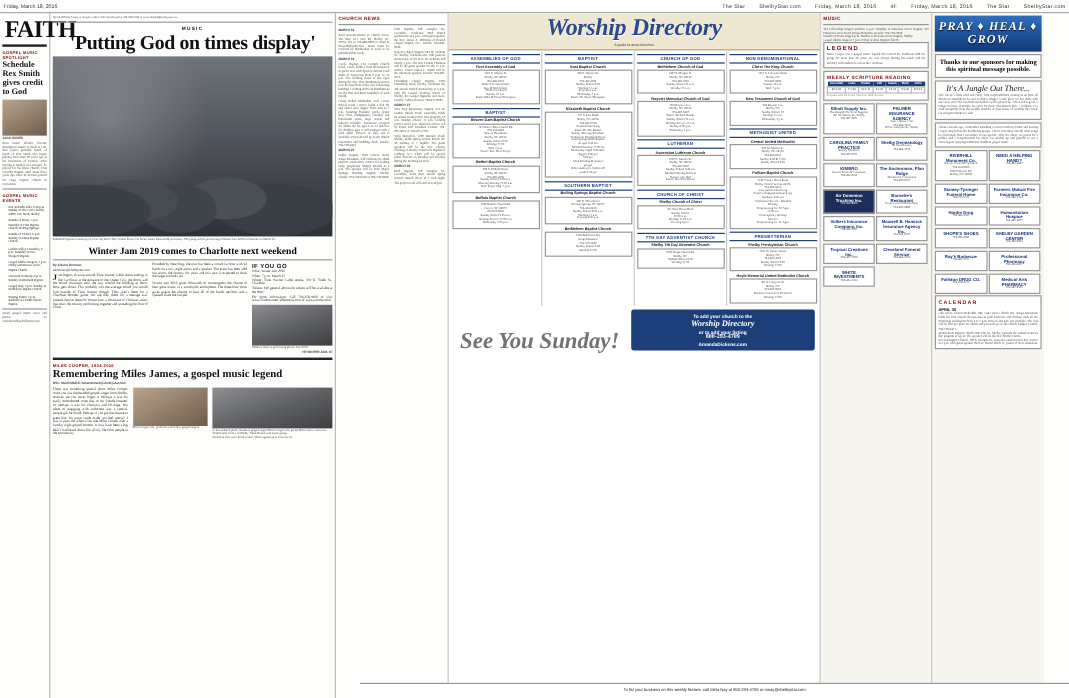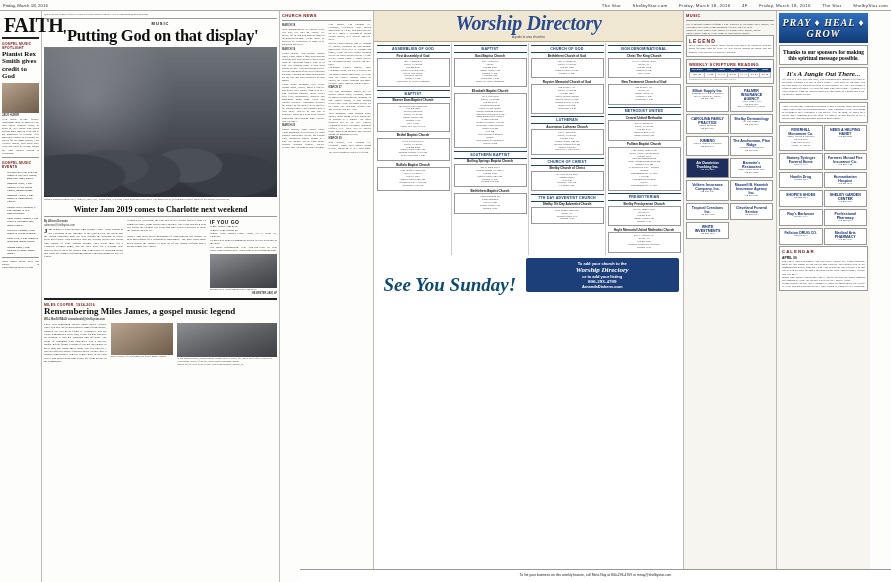--- a/index.html
+++ b/index.html
@@ -156,21 +156,21 @@
   .church .ad { font-size: 2.5px; line-height: 2.9px; color: #333; }
   .wd-promo {
     margin: 2px; padding: 3px; background: #1c3f7a; color: #fff;
     text-align: center; border-radius: 2px;
   }
   .wd-promo .t1 { font-size: 4px; font-weight: bold; font-family:"Liberation Sans",sans-serif; }
   .wd-promo .t2 { font-size: 7px; font-weight: bold; font-family:"Liberation Serif",serif; font-style: italic; }
   .wd-promo .t3 { font-size: 5px; font-weight: bold; }
   .seeyou {
     font-family: "Liberation Serif", serif; font-style: italic; font-weight: bold;
-    font-size: 19px; color: #0c4a6e; text-align: center; line-height: 19px;
+    font-size: 19px; color: #737373; text-align: center; line-height: 19px;
   }
 
   
   .ad {
     border: 1px solid #999; margin-bottom: 2px; padding: 2px;
     text-align: center; background: #fff;
   }
   .ad .nm {
     font-family: "Liberation Sans", sans-serif;
     font-size: 3.6px; font-weight: bold; color: #14307a; line-height: 4px;
@@ -208,21 +208,21 @@
     position: absolute; bottom: 0; left: 300px; width: 591px; height: 13px;
     font-family: "Liberation Sans", sans-serif; font-size: 3.4px;
     color: #222; text-align: center; padding-top: 3px;
     border-top: 1px solid #999; background:#fff;
   }
   .thanks {
     border: 1px solid #999; background:#fff; padding: 3px; text-align: center; margin-bottom:2px;
   }
   .thanks .h { font-size: 5.4px; font-weight: bold; line-height: 6px; }
   .jungle {
-    font-family: "Liberation Serif", serif; font-weight: bold; font-style: italic;
+    font-family: "Liberation Serif", serif; font-weight: normal; font-style: italic;
     font-size: 7px; text-align: center; color: #111;
   }
   .legend-box { border: 1px solid #999; padding: 2px; margin-bottom: 2px; background:#fff; }
   .legend-t { font-family:"Liberation Sans",sans-serif; font-size:5px; font-weight:bold; letter-spacing:1px; color:#7a0b0b;}
   .mini-ad-grid { display: flex; flex-wrap: wrap; gap: 1px; }
   .mini-ad-grid .ad { width: calc(50% - 1px); margin-bottom: 1px; }
   .sig { font-size: 2.4px; color:#666; }
 </style>
 </head>
 <body>
@@ -241,21 +241,21 @@
       <span>ShelbyStar.com</span>
     </div>
   </div>
 
   <div class="cols">
 
     <div class="colA">
       <div class="faith-logo">FAITH</div>
       <div class="rule-thick"></div>
       <div class="secthead">GOSPEL MUSIC SPOTLIGHT</div>
-      <div class="colhead">Pianist Rex Smith gives credit to God</div>
+      <div class="colhead">Schedule Rex Smith gives credit to God</div>
       <div class="photo portrait" style="height:30px"></div>
       <div class="byline">JACK HUNER</div>
       <div class="tiny">Even music all-time favorite Smartphone music as much as I do, then you've probably heard, or heard of, Rex Smith who began playing more than 50 years ago at his hometown of Denton. After moving to Stanley as a teenager, he played for his home church, First Friendly Baptist, until about three years ago when he became pianist for Hope Baptist Church in Lincolnton.</div>
       <div class="rule"></div>
       <div class="secthead">GOSPEL MUSIC EVENTS</div>
       <ul class="bullets">
         <li>Rex and Edie Ellis, 6:30 p.m. Sunday at The Cove Church, 2409 Cove Road, Shelby.</li>
         <li>Sounds of Praise, 7 p.m. Saturday at First Baptist Church, Boiling Springs.</li>
         <li>Sounds of Victory, 6 p.m. Sunday at Union Baptist Church.</li>
         <li>Golden Valley Crusaders, 6 p.m. Saturday at New Prospect Baptist.</li>
@@ -265,21 +265,21 @@
         <li>Singing Saints, 7 p.m. Saturday at Double Shoals Baptist.</li>
       </ul>
       <div class="rule"></div>
       <div class="tiny">Email gospel music news and photos to wmacdonald@shelbystar.com</div>
     </div>
 
     <div class="colB">
       <div class="tiny" style="font-size:2.4px;text-align:left">QUESTIONS? Contact Lifestyles Editor Will MacDonald at 704-669-3336 or wmacdonald@shelbystar.com</div>
       <div class="rule"></div>
       <div class="kicker">MUSIC</div>
-      <div class="headline">'Putting God on that display'</div>
+      <div class="headline">'Putting God on times display'</div>
       <div class="bigphoto">
           <div class="people"></div>
         </div>
       <div class="caption">Sabbath Prophets is made up of, from left, Brice Tate, Jordan Pruitt, Cal Jacks, Justin Ross and Ryan Ussery. The group will be performing at Winter Jam 2016 in Charlotte on March 25.</div>
       <div class="subhead2">Winter Jam 2019 comes to Charlotte next weekend</div>
       <div class="rule"></div>
       <div style="display:flex;gap:4px;">
         <div style="flex:1">
           <div class="byline">By Allison Drennan</div>
           <div class="byline" style="font-weight:normal">adrennan@shelbystar.com</div>

